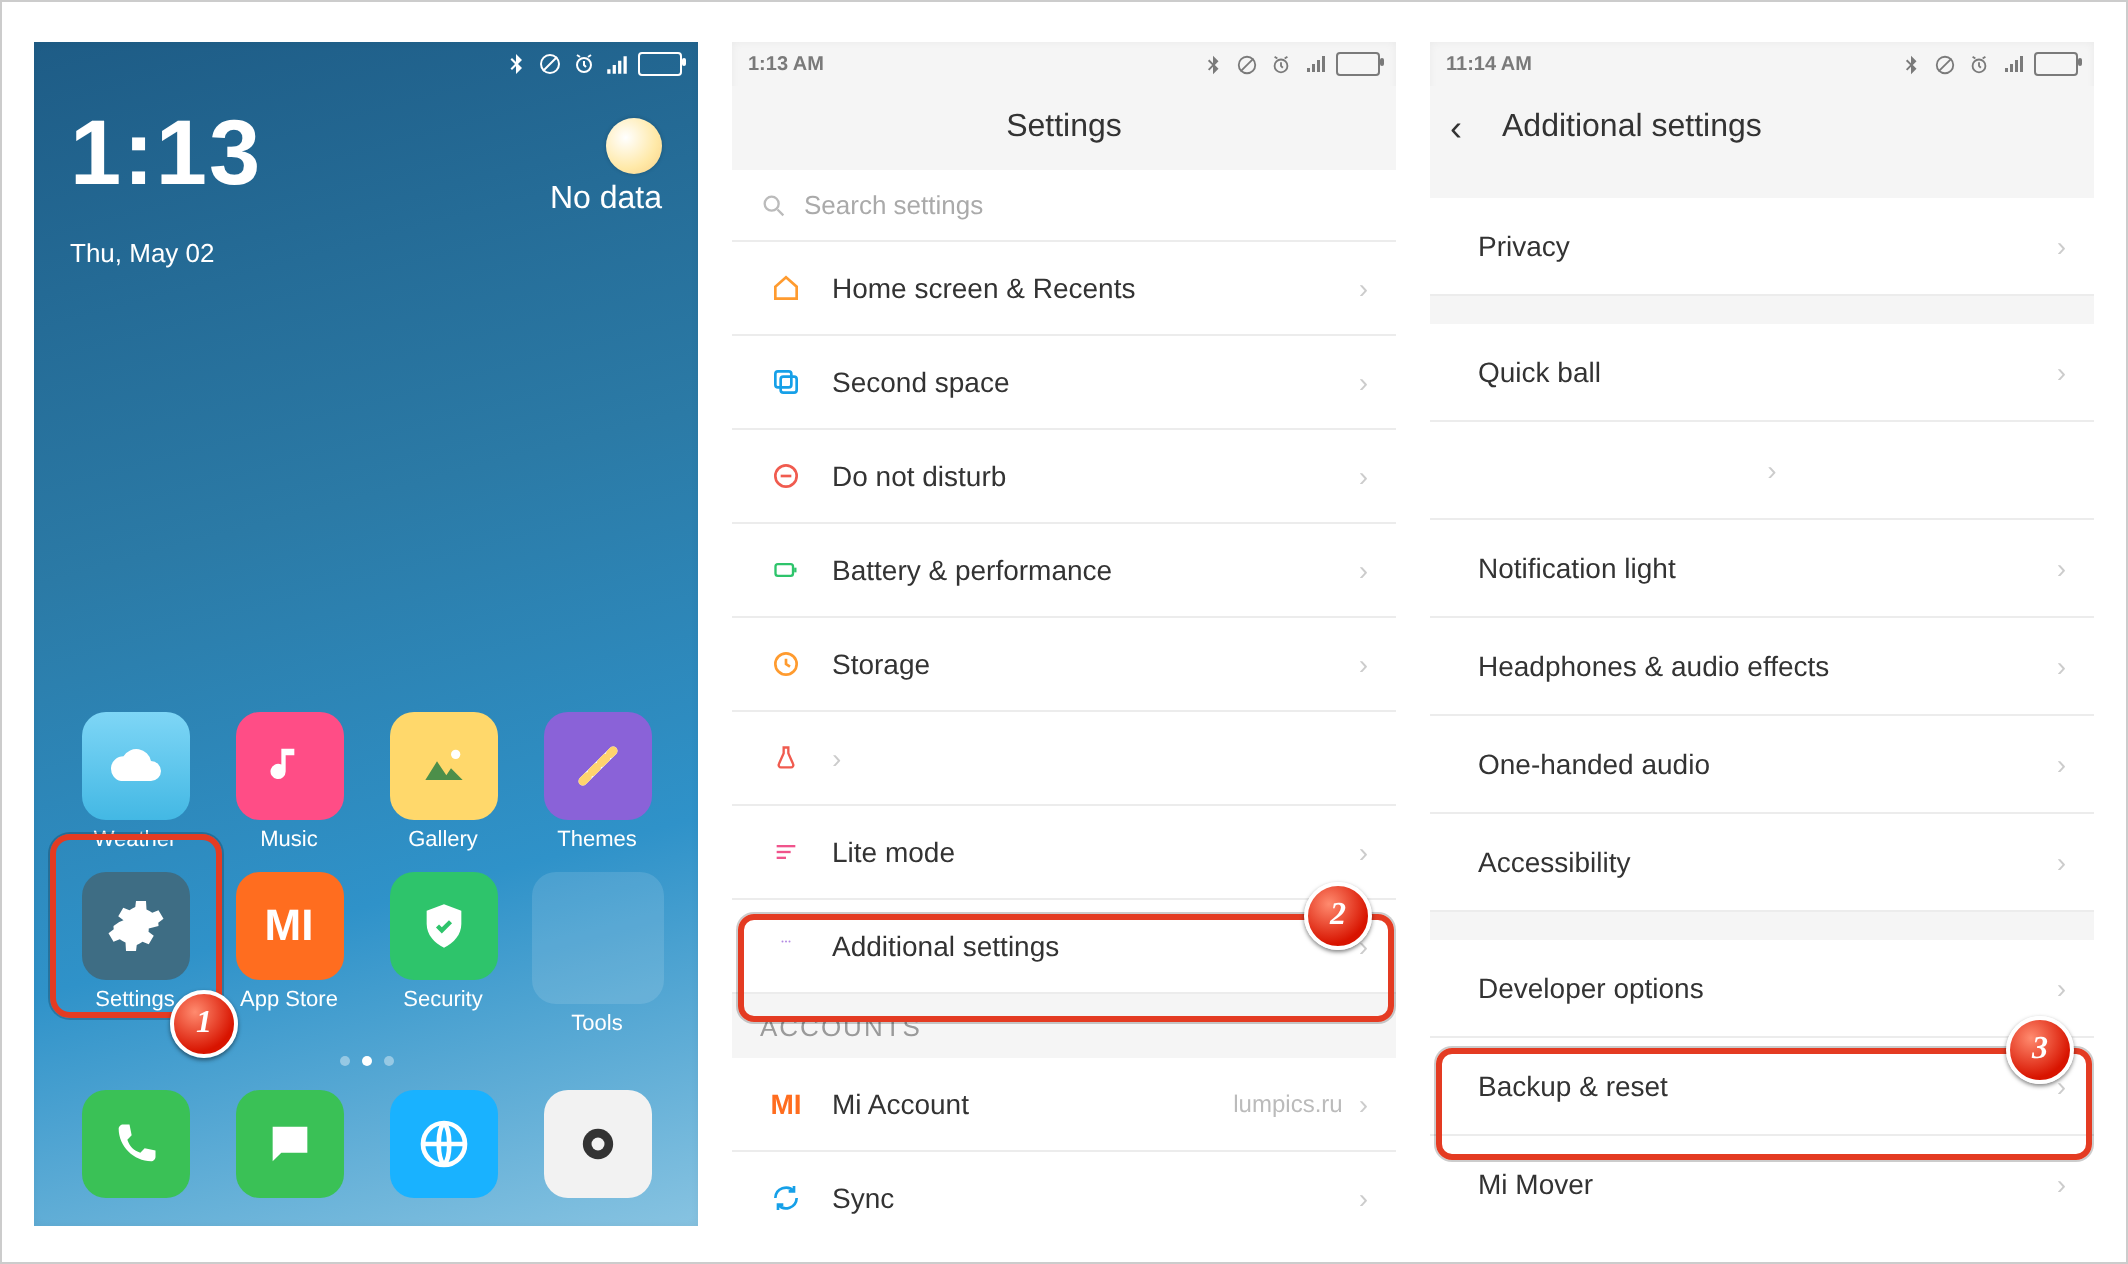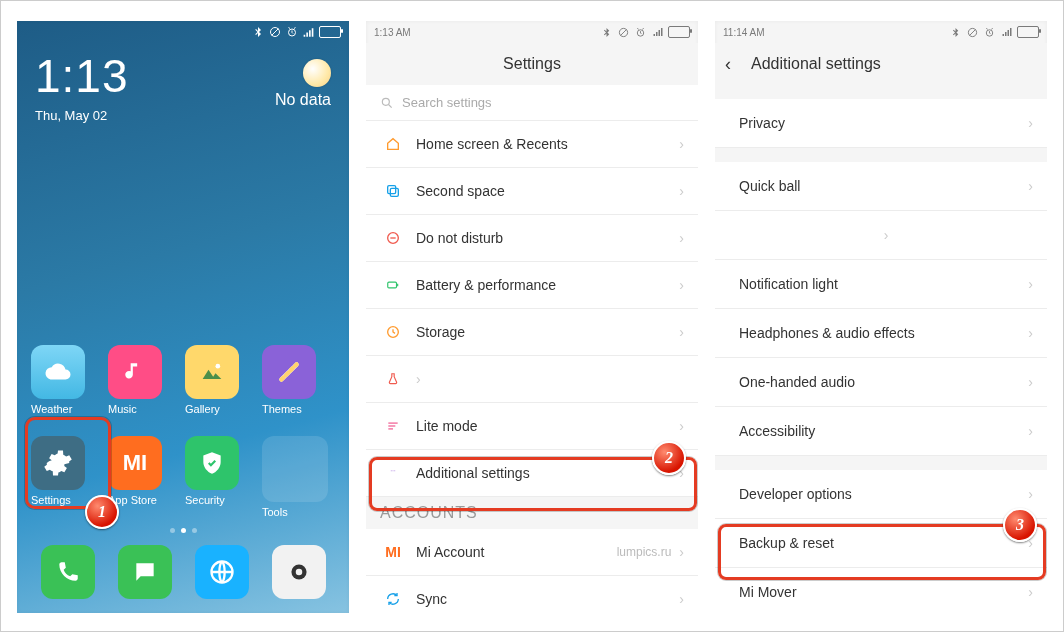--- a/index.html
+++ b/index.html
@@ -45,44 +45,44 @@
   }
   
   .status{
     height:22px;
     display:flex;
     justify-content:space-between;
     align-items:center;
     padding:0 8px;
     font-size:10px;
   }
-  .status .left{display:flex;align-items:center;gap:4px;}
+  .status .left{display:flex;align-items:center;gap:4px;font-weight:bold;}
   .status .right{display:flex;align-items:center;gap:4px;}
   .stat-icon{width:13px;height:13px;display:flex;align-items:center;justify-content:center;}
   .battery-icon{width:20px;height:10px;border:1px solid currentColor;border-radius:2px;position:relative;}
   .battery-icon:after{content:"";position:absolute;right:-3px;top:2px;width:2px;height:4px;background:currentColor;border-radius:1px;}
   .battery-fill{height:100%;background:currentColor;border-radius:1px;}
 
   
   .home{
     background:linear-gradient(165deg,#1e5c86 0%,#2b7aa6 40%,#2f92c9 70%,#87c3e1 100%);
     color:var(--text-light);
     display:flex;flex-direction:column;
   }
   .home .status{color:#ffffff;}
   .clock-row{display:flex;justify-content:space-between;align-items:flex-start;padding:10px 18px;}
-  .clock-time{font-size:46px;font-weight:400;line-height:1;letter-spacing:1px;}
-  .clock-date{font-size:13px;margin-top:9px;}
+  .clock-time{font-size:46px;font-weight:700;line-height:1;letter-spacing:1px;}
+  .clock-date{font-size:13px;margin-top:20px;}
   .weather-box{display:flex;flex-direction:column;align-items:flex-end;gap:4px;}
   .weather-icon{width:28px;height:28px;border-radius:50%;background:radial-gradient(circle at 35% 35%,#fff,#ffe9a8 60%,#f8cf85 100%);box-shadow:0 0 2px rgba(0,0,0,.2);margin-top:6px;}
   .weather-text{font-size:16px;}
   .home-spacer{flex:1;}
   .app-grid{display:grid;grid-template-columns:repeat(4,1fr);gap:10px 4px;padding:0 14px;}
   .app{
-    display:flex;flex-direction:column;gap:4px;font-size:11px;color:#fff;margin-top:11px;
+    display:flex;flex-direction:column;align-items:center;gap:4px;font-size:11px;color:#fff;
   }
   .app-icon{
     width:54px;height:54px;border-radius:12px;display:flex;align-items:center;justify-content:center;
     font-size:26px;color:#fff;position:relative;
   }
   .settings-cog svg{width:30px;height:30px;}
   .page-dots{display:flex;justify-content:center;gap:6px;padding:10px 0 6px;}
   .dot{width:5px;height:5px;border-radius:50%;background:rgba(255,255,255,.4);}
   .dot.active{background:#fff;}
   .dock{display:flex;justify-content:space-around;padding:6px 12px 14px;}
@@ -107,21 +107,21 @@
   .searchbar{background:#fff;display:flex;align-items:center;gap:8px;padding:10px 14px;color:#aaa;font-size:13px;border-bottom:1px solid var(--divider);}
   .s-list{flex:1;overflow:hidden;}
   .s-item{
     background:#fff;display:flex;align-items:center;height:46px;padding:0 14px;
     border-bottom:1px solid var(--divider);font-size:14px;position:relative;
   }
   .s-item .icon{width:26px;display:flex;justify-content:center;align-items:center;margin-right:10px;font-size:16px;}
   .s-item .label{flex:1;}
   .s-item .secondary{color:#bbb;font-size:12px;margin-right:8px;}
   .s-item .chev{color:#ccc;font-size:14px;}
-  .section-head{height:32px;display:flex;align-items:center;padding:0 14px;font-size:16px;letter-spacing:1px;color:#9a9a9a;background:var(--phone-bg);}
+  .section-head{height:32px;display:flex;align-items:center;padding:0 14px;font-size:13px;letter-spacing:1px;color:#9a9a9a;background:var(--phone-bg);}
   
   .ic-home{color:var(--accent1);}
   .ic-second{color:var(--accent-blue);}
   .ic-dnd{color:var(--accent-red);}
   .ic-batt{color:var(--accent-green);}
   .ic-storage{color:var(--accent1);}
   .ic-lab{color:var(--accent-red);}
   .ic-lite{color:var(--accent-pink);}
   .ic-more{color:var(--accent-purple);}
   .ic-mi{}

